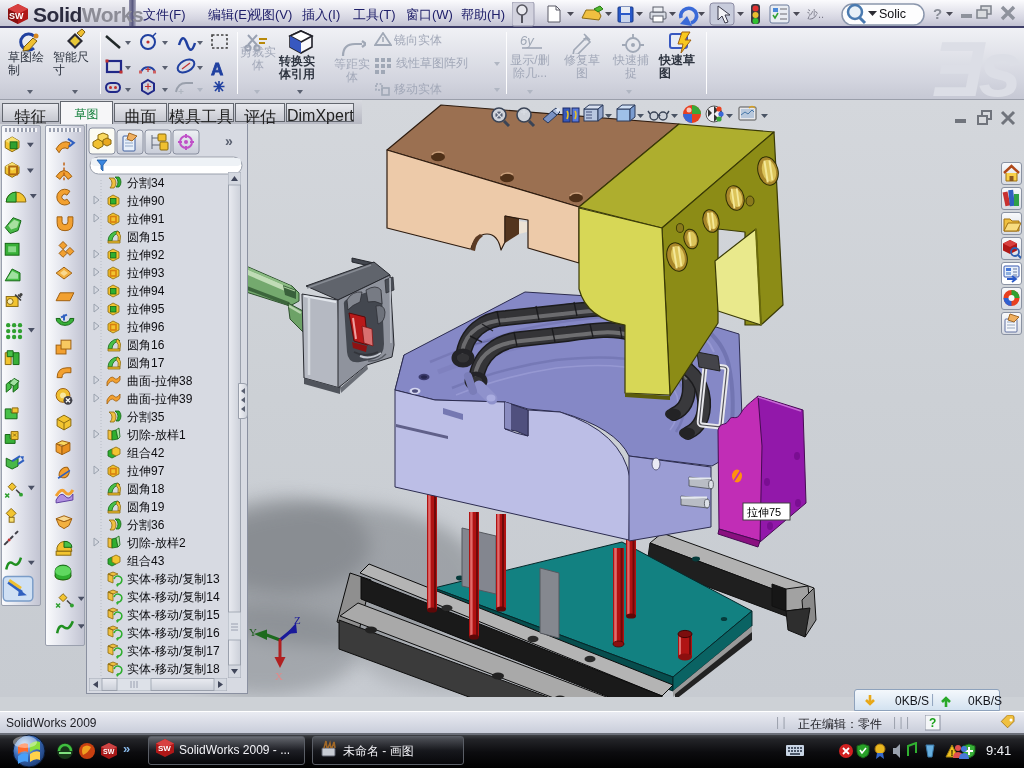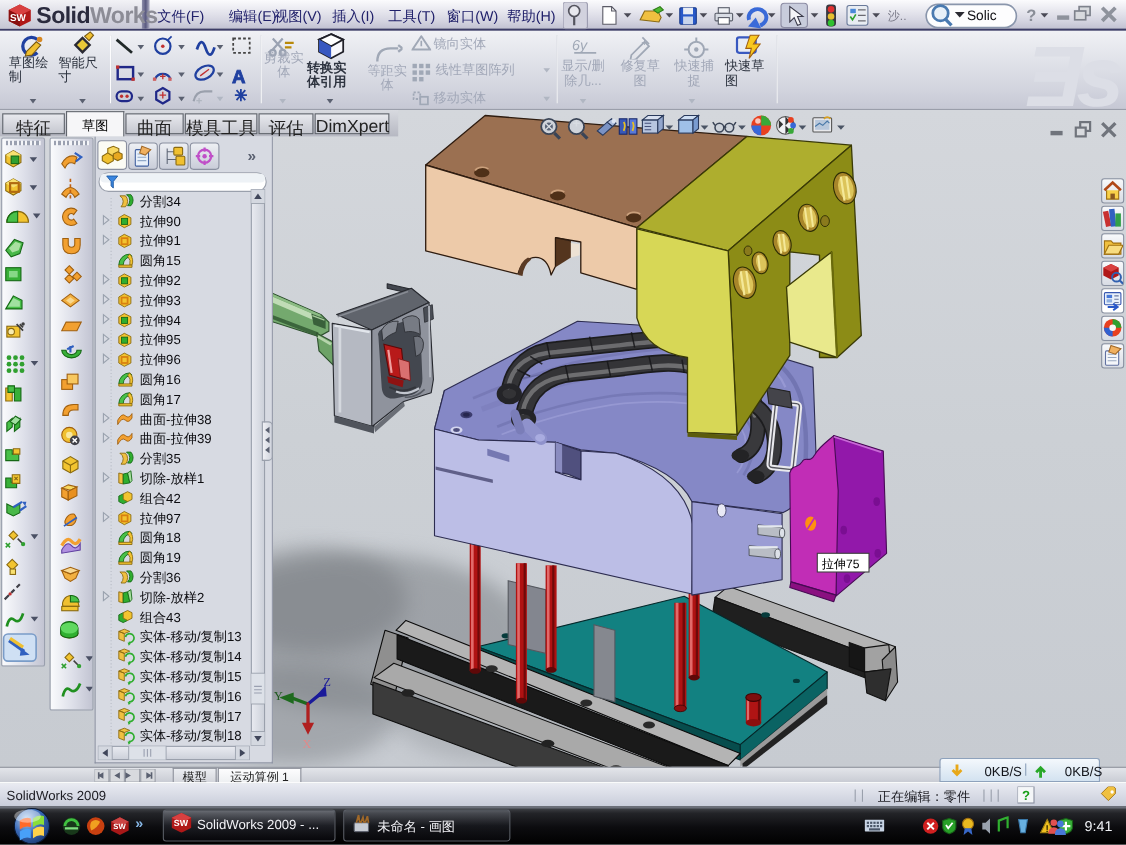--- a/index.html
+++ b/index.html
@@ -13,21 +13,21 @@
 
 #r2{position:absolute;left:0;top:28px;width:1024px;height:72px;background:linear-gradient(#f0f1f5,#d2d4de 75%,#c6c8d4);border-bottom:1px solid #9a9eaa;overflow:hidden}
 .big{position:absolute;font-size:12px;color:#2e3440;text-align:left;line-height:13px}
 .bigg{position:absolute;font-size:12px;color:#a2a8b8;text-align:center;line-height:13px}
 .vsep{position:absolute;top:4px;height:62px;width:1px;background:#aab0bc;border-right:1px solid #fdfdfe}
 .ddm{position:absolute;width:0;height:0;border-left:3.5px solid transparent;border-right:3.5px solid transparent;border-top:4px solid #5a6070}
 .ddg{position:absolute;width:0;height:0;border-left:3.5px solid transparent;border-right:3.5px solid transparent;border-top:4px solid #b0b6c2}
 
 #ftabs{position:absolute;left:0;top:100px;width:362px;height:24px}
 .ftab{position:absolute;top:3px;height:19px;border:1px solid #62666e;background:linear-gradient(#e8e9ee,#c6c8d0);font-size:16px;color:#222;text-align:center;padding-top:3px}
-#ftabact{position:absolute;top:1px;height:23px;border:1px solid #62666e;border-bottom:none;background:#f6f6f8;font-size:12px;color:#000000;text-align:center;padding-top:4px;z-index:3}
+#ftabact{position:absolute;top:1px;height:23px;border:1px solid #62666e;border-bottom:none;background:#f6f6f8;font-size:12px;color:#15803d;text-align:center;padding-top:4px;z-index:3}
 
 .ltb{position:absolute;width:40px;background:linear-gradient(90deg,#fafbfd,#dcdee8 55%,#c2c4d2);border:1px solid #9aa0ae;border-radius:2px}
 
 #fmp{position:absolute;left:86px;top:124px;width:162px;height:570px;background:#d7dae2;border:1px solid #8a90a0;border-top:none}
 
 .sb{position:absolute;background:linear-gradient(90deg,#f2f3f6,#cdd1da);border:1px solid #9aa0ac}
 
 .rbtn{position:absolute;left:1001px;width:21px;height:23px;border:1px solid #8a92a2;border-radius:3px;background:linear-gradient(#f8f9fb,#d8dce4)}
 
 #mtabs{position:absolute;left:0;top:697px;width:1024px;height:14px;background:linear-gradient(#e3e5ea,#c9ccd4);border-top:1px solid #8e929c;font-size:11px;color:#222}
@@ -597,21 +597,21 @@
   <circle cx="13" cy="13" r="7" fill="none" stroke="#a0a8b6" stroke-width="1.8"></circle>
         <circle cx="13" cy="13" r="2" fill="#a0a8b6"></circle>
         <path d="M13,2 l0,4 M2,13 l4,0 M20,13 l4,0" stroke="#a0a8b6" stroke-width="1.8"></path>
  </svg>
  <div class="bigg" style="left:611px;top:26px;width:40px">快速捕<br>捉</div>
  <div class="ddg" style="left:626px;top:62px"></div>
  <svg class="abs" style="left:668px;top:2px" width="28" height="26" viewBox="0 0 28 26">
   <rect x="2" y="4" width="17" height="14" rx="2" fill="#e8ecf4" stroke="#3858c0" stroke-width="2"></rect>
   <path d="M14,2 l8,0 -5,8 6,0 -10,13 2,-9 -5,0 z" fill="#f8c820" stroke="#a06010" stroke-width="1"></path>
  </svg>
- <div class="big" style="left:659px;top:26px;width:42px;font-weight:normal">快速草<br>图</div>
+ <div class="big" style="left:659px;top:26px;width:42px;font-weight:bold">快速草<br>图</div>
  <div class="vsep" style="left:706px"></div>
 </div>
 <div id="ftabs">
  <div style="position:absolute;left:0;top:0;width:362px;height:24px;background:linear-gradient(#d8dae0,#b6b8c2)"></div>
  <div class="ftab" style="left:2px;width:57px">特征</div>
  <div id="ftabact" style="left:60px;width:53px">草图</div>
  <div class="ftab" style="left:114px;width:53px">曲面</div>
  <div class="ftab" style="left:168px;width:66px">模具工具</div>
  <div class="ftab" style="left:235px;width:50px">评估</div>
  <div class="ftab" style="left:286px;width:68px">DimXpert</div>
@@ -991,39 +991,20 @@
 
 <div class="abs" style="left:238px;top:383px;width:10px;height:36px;background:linear-gradient(90deg,#f0f1f5,#cfd3dc);border:1px solid #9aa0ac;border-radius:0 4px 4px 0">
 <svg width="8" height="34" viewBox="0 0 8 34">
         <g fill="#5a6070">
           <polygon points="6,4 2,7 6,10"></polygon>
           <polygon points="6,13 2,16 6,19"></polygon>
           <polygon points="6,22 2,25 6,28"></polygon>
         </g>
       </svg>
 </div>
-<div id="mtabs">
- <svg class="abs" style="left:86px;top:1px" width="56" height="12" viewBox="0 0 56 12">
-  <g fill="#d8dade" stroke="#8e929c" stroke-width=".8">
-          <rect x="0" y="0" width="13" height="12"></rect>
-          <rect x="14" y="0" width="13" height="12"></rect>
-          <rect x="28" y="0" width="13" height="12"></rect>
-          <rect x="42" y="0" width="13" height="12"></rect>
-        </g>
-  <g fill="#5a6070">
-          <path d="M3,6 l5,-3 v6 z M3,3 h1.5 v6 h-1.5 z"></path>
-          <path d="M18,6 l5,-3 v6 z"></path>
-          <path d="M33,6 l-5,-3 v6 z"></path>
-          <path d="M47,6 l5,-3 v6 z" transform="scale(-1,1) translate(-99,0)"></path>
-          <path d="M51,3 h1.5 v6 h-1.5 z"></path>
-        </g>
- </svg>
- <div class="abs" style="left:157px;top:0;width:40px;height:13px;background:linear-gradient(#eceef2,#d4d6dc);border:1px solid #8e929c;border-bottom:none;text-align:center;font-size:11px">模型</div>
- <div class="abs" style="left:198px;top:0;width:76px;height:13px;background:linear-gradient(#fdfdfe,#eef0f2);border:1px solid #8e929c;border-bottom:none;text-align:center;font-size:11px">运动算例 1</div>
-</div>
 <div id="sbar">
  <div class="abs" style="left:6px;top:4px">SolidWorks 2009</div>
  <div class="abs" style="left:776px;top:3px;color:#9aa0ac">| |</div>
  <div class="abs" style="left:798px;top:4px">正在编辑：零件</div>
  <div class="abs" style="left:893px;top:3px;color:#9aa0ac">| | |</div>
  <svg class="abs" style="left:925px;top:3px" width="16" height="16" viewBox="0 0 16 16">
         <rect x="0" y="0" width="15" height="15" fill="#f4f6f8" stroke="#8a90a0"></rect>
         <text x="4" y="12" font-size="12" font-weight="bold" fill="#18a018">?</text>
       </svg>
  <svg class="abs" style="left:998px;top:3px" width="20" height="16" viewBox="0 0 20 16">

